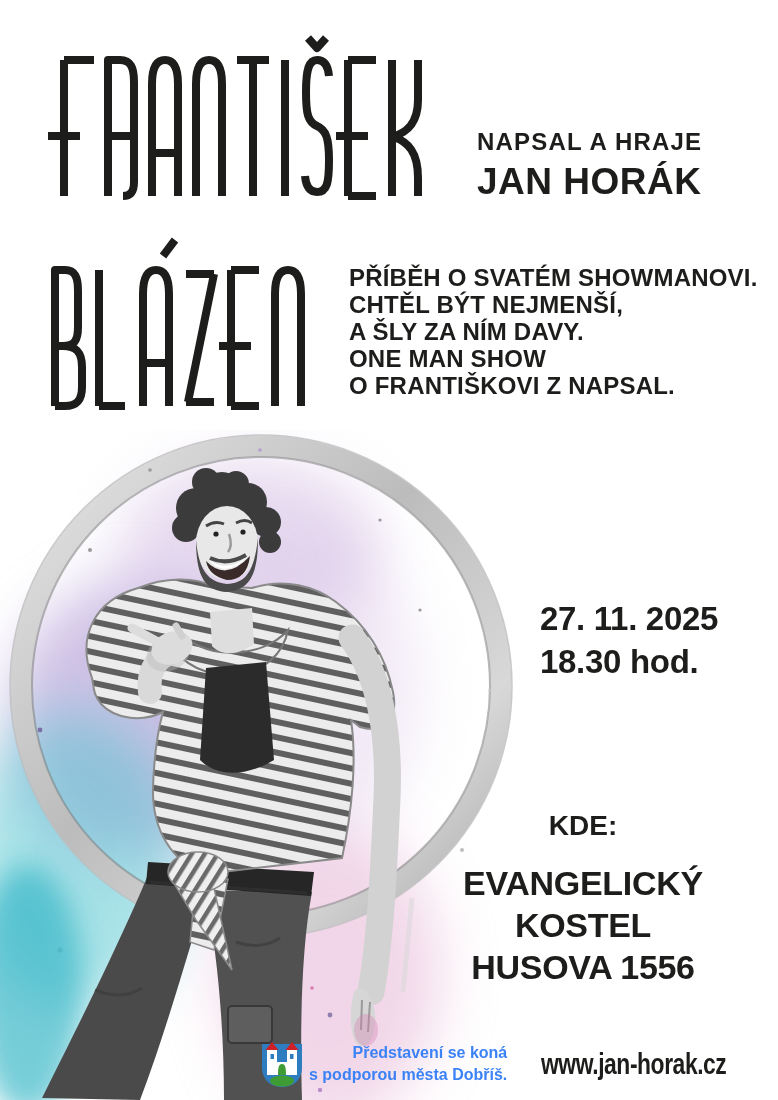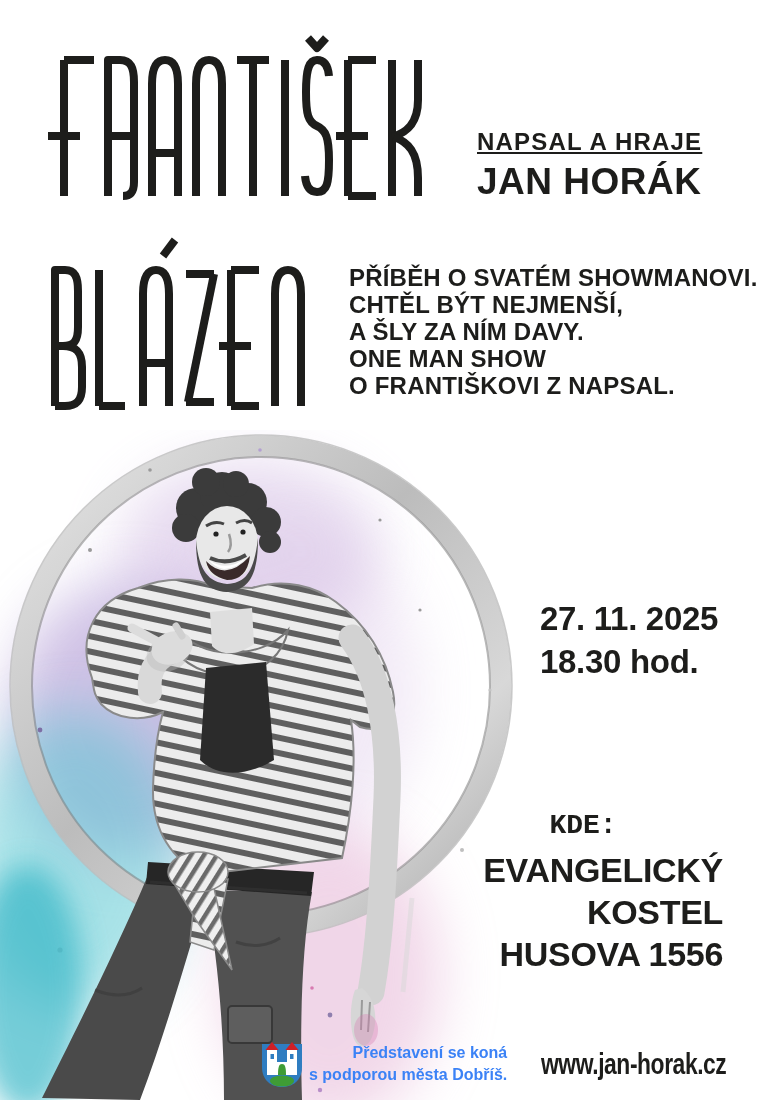--- a/index.html
+++ b/index.html
@@ -7,34 +7,34 @@
     position:relative;width:778px;height:1100px;background:#ffffff;overflow:hidden;
     font-family:"Liberation Sans",sans-serif;color:#1d1d1b;
   }
   
   .deco-title{position:absolute;}
   .deco-title path{fill:none;stroke:#1d1d1b;stroke-width:8;stroke-linecap:butt;stroke-linejoin:round;}
   #title1{left:44px;top:26px;}
   #title2{left:35px;top:236px;}
 
   .credit{position:absolute;left:477px;top:128px;}
-  .credit-label{font-size:24px;font-weight:700;letter-spacing:1.2px;text-decoration:underline;}
+  .credit-label{font-size:24px;font-weight:700;letter-spacing:1.2px;}
   .credit-author{font-size:37px;font-weight:700;letter-spacing:.5px;margin-top:5px;}
 
   .synopsis{position:absolute;left:349px;top:264px;font-size:24px;font-weight:700;line-height:27px;letter-spacing:.2px;}
 
   .hero{position:absolute;left:0px;top:430px;}
 
   .when{position:absolute;left:540px;top:597px;}
   .when-label{font-size:28px;font-weight:700;margin-bottom:9px;}
   .when-line{font-size:33px;font-weight:700;line-height:43px;letter-spacing:-.3px;white-space:nowrap;}
 
   .where{position:absolute;left:443px;top:810px;width:280px;text-align:center;}
-  .where-label{font-size:28px;font-weight:700;margin-bottom:8px;font-family:Liberation Mono, monospace;}
-  .where-line{font-size:34px;font-weight:700;line-height:42px;letter-spacing:-.3px;white-space:nowrap;text-align:right;}
+  .where-label{font-size:28px;font-weight:700;margin-bottom:20px;}
+  .where-line{font-size:34px;font-weight:700;line-height:42px;letter-spacing:-.3px;white-space:nowrap;}
 
   .coa{position:absolute;left:261px;top:1040px;}
   .support{position:absolute;left:309px;top:1042px;font-size:16px;font-weight:700;color:#3b82f6;line-height:22px;text-align:right;}
   .website{position:absolute;left:541px;top:1046px;font-size:26px;font-weight:700;letter-spacing:-.5px;
            transform:scale(.88,1.15);transform-origin:left top;white-space:nowrap;}
 </style>
 </head>
 <body>
 
 <div class="poster">

